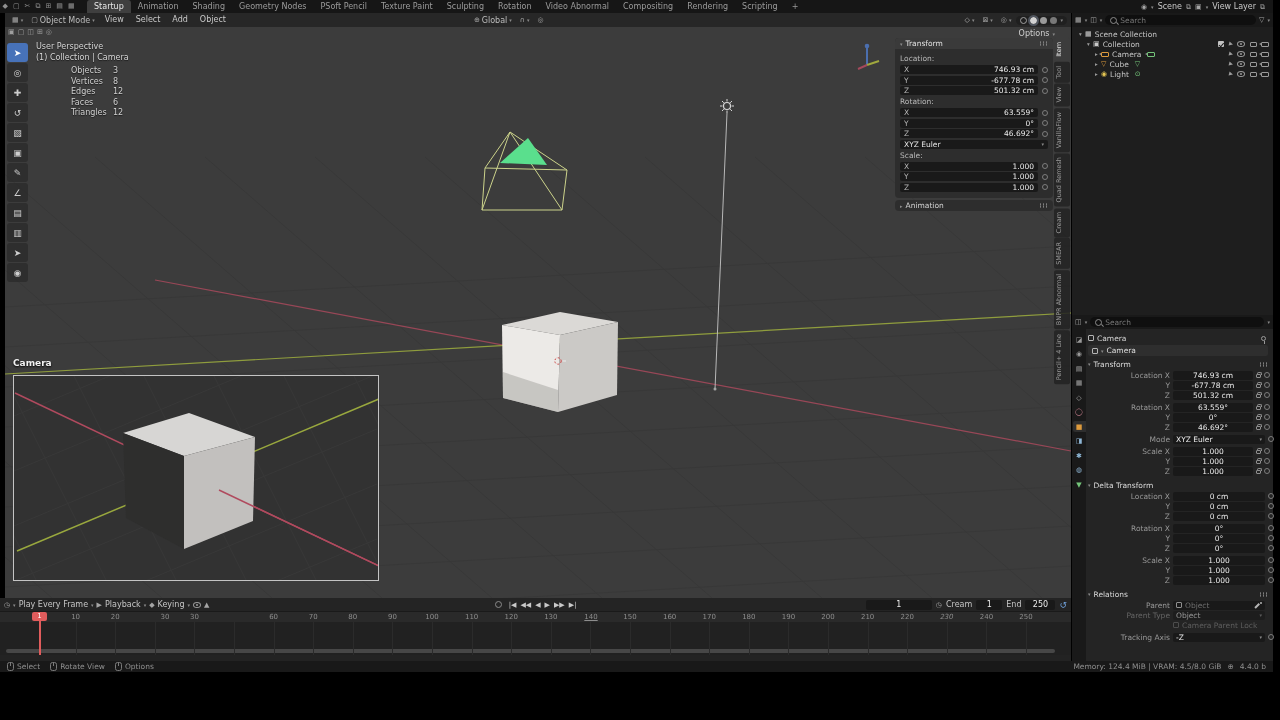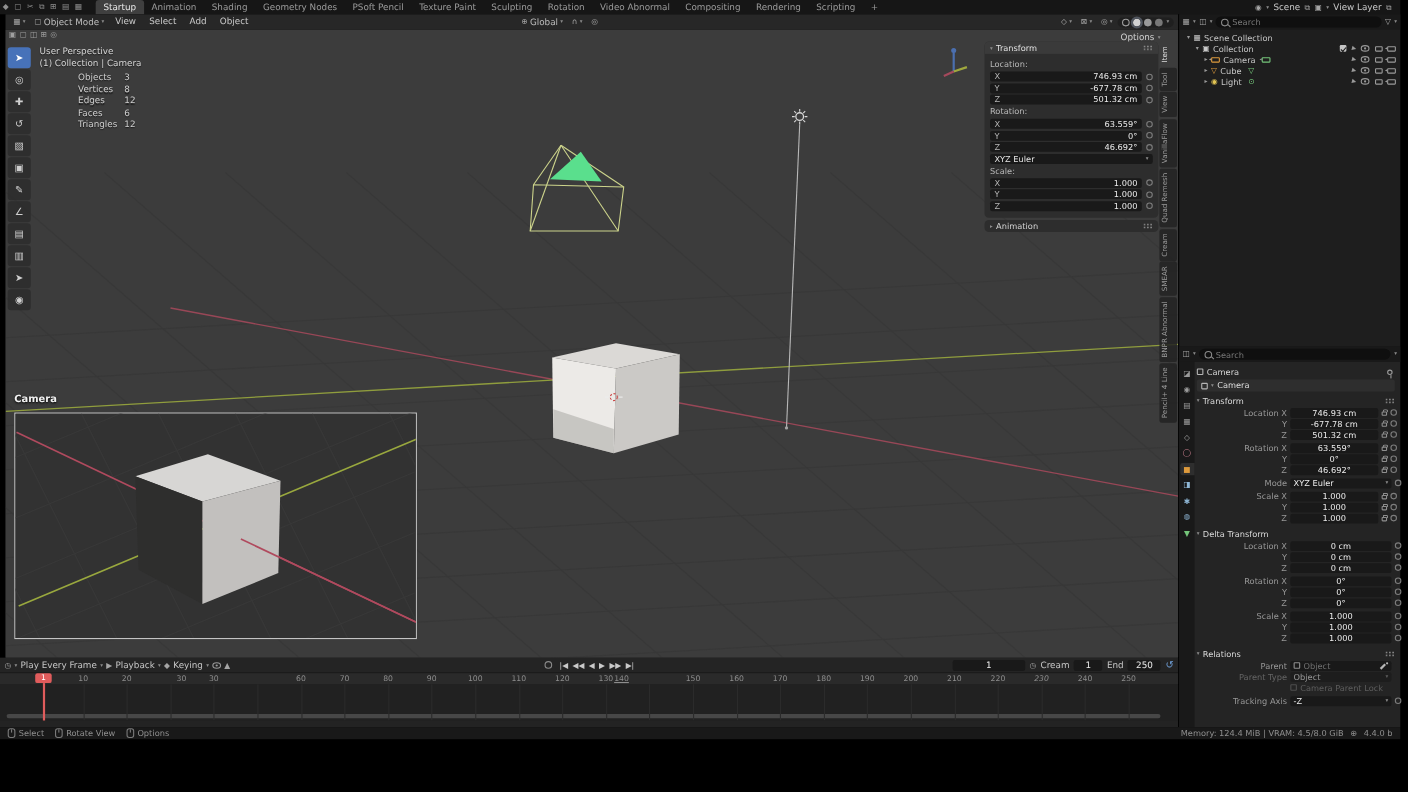--- a/index.html
+++ b/index.html
@@ -787,21 +787,21 @@
         <span class="tl-tick" style="left: 194.44px;">30</span>
         <span class="tl-tick" style="left: 238px; margin-top: 48px;">50</span>
         <span class="tl-tick" style="left: 273.64px;">60</span>
         <span class="tl-tick" style="left: 313.24px;">70</span>
         <span class="tl-tick" style="left: 352.84px;">80</span>
         <span class="tl-tick" style="left: 392.44px;">90</span>
         <span class="tl-tick" style="left: 432.04px;">100</span>
         <span class="tl-tick" style="left: 471.64px;">110</span>
         <span class="tl-tick" style="left: 511.24px;">120</span>
         <span class="tl-tick" style="left: 550.84px;">130</span>
-        <span class="tl-tick" style="left: 565px; text-decoration: underline;">140</span>
+        <span class="tl-tick" style="left: 591px; text-decoration: underline;">140</span>
         <span class="tl-tick" style="left: 630.04px;">150</span>
         <span class="tl-tick" style="left: 669.64px;">160</span>
         <span class="tl-tick" style="left: 709.24px;">170</span>
         <span class="tl-tick" style="left: 748.84px;">180</span>
         <span class="tl-tick" style="left: 788.44px;">190</span>
         <span class="tl-tick" style="left: 828.04px;">200</span>
         <span class="tl-tick" style="left: 867.64px;">210</span>
         <span class="tl-tick" style="left: 907.24px;">220</span>
         <span class="tl-tick" style="left: 946.84px; font-style: italic;">230</span>
         <span class="tl-tick" style="left: 986.44px;">240</span>

